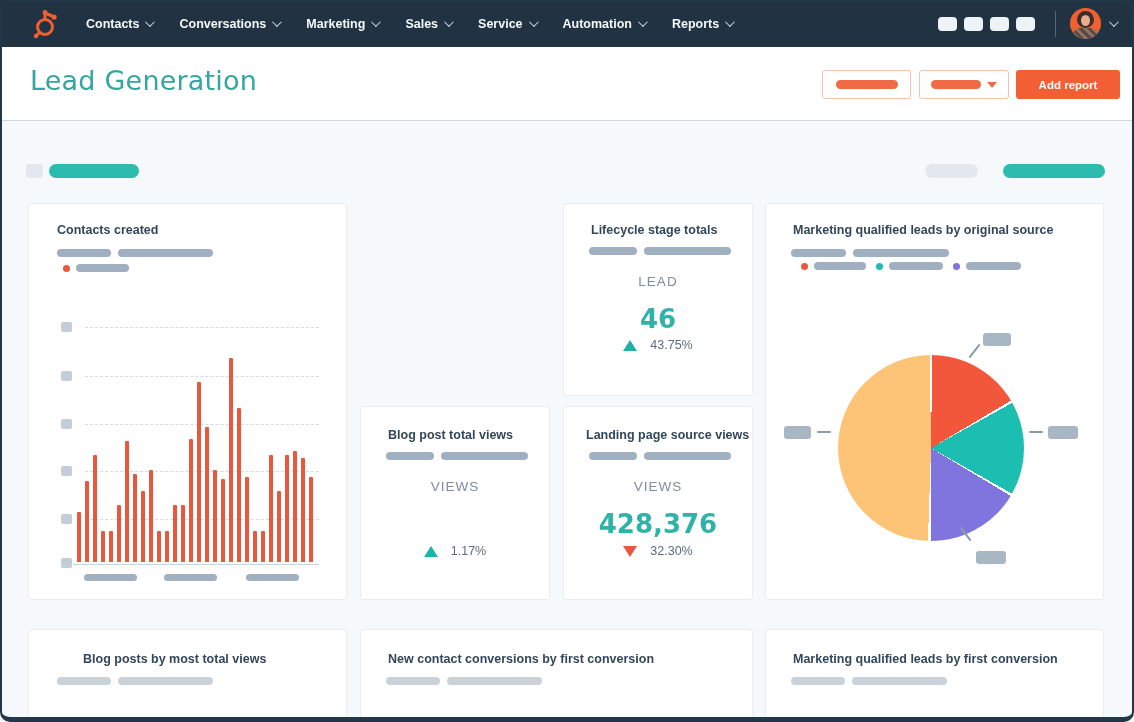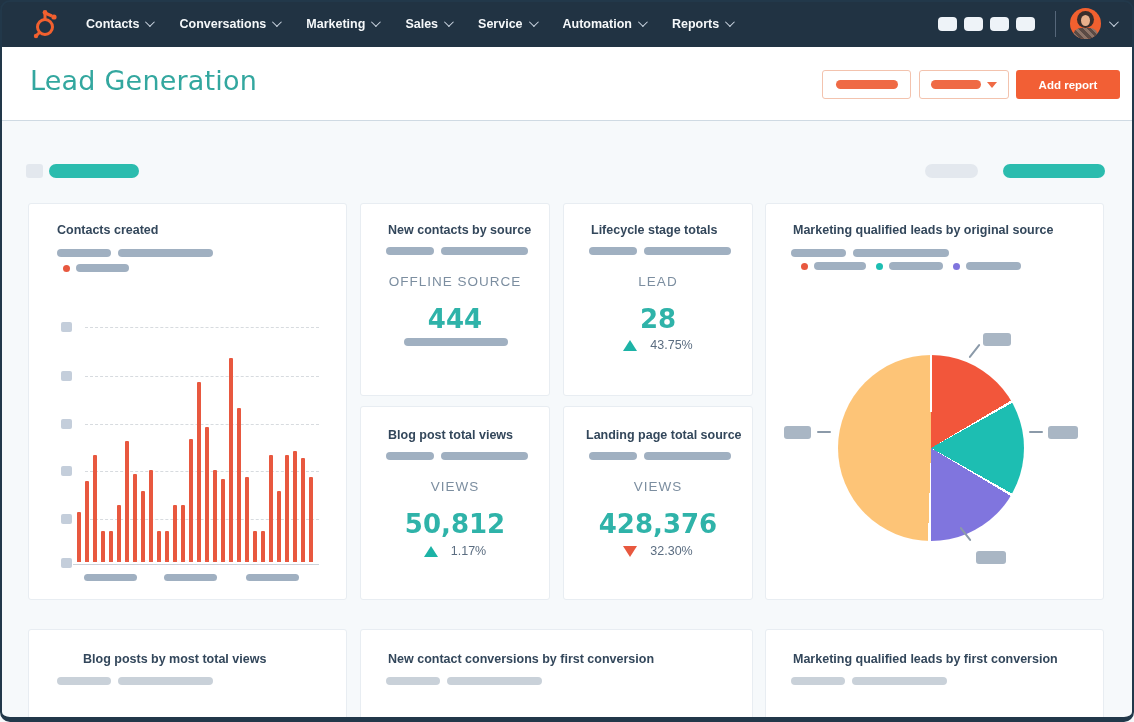--- a/index.html
+++ b/index.html
@@ -230,39 +230,29 @@
         <div class="bar" style="background: rgb(232, 88, 63); height: 85.3px;"></div>
       </div>
 
     <div class="xpills">
       <div class="xpill" style="left:55px;"></div>
       <div class="xpill" style="left:135px;"></div>
       <div class="xpill" style="left:217px;"></div>
     </div>
   </div>
 
-  <div class="card" style="left:360px; top:82px; width:190px; height:193px;">
-    <div class="card-title" style="left:27px;">New contacts by source</div>
-    <div class="pills-row" style="left:25px; top:43px;">
-      <div class="p8 slate" style="width:48px;"></div>
-      <div class="p8 slate" style="width:87px;"></div>
-    </div>
-    <div class="metric-label" style="top:70px;">OFFLINE SOURCE</div>
-    <div class="metric-value" style="top:100px;">444</div>
-    <div class="metric-pill"></div>
-  </div>
 
   <div class="card" style="left:563px; top:82px; width:190px; height:193px;">
     <div class="card-title" style="left:27px;">Lifecycle stage totals</div>
     <div class="pills-row" style="left:25px; top:43px;">
       <div class="p8 slate" style="width:48px;"></div>
       <div class="p8 slate" style="width:87px;"></div>
     </div>
     <div class="metric-label" style="top:70px;">LEAD</div>
-    <div class="metric-value" style="top:100px;">28</div>
+    <div class="metric-value" style="top:100px;">46</div>
     <div class="delta-row" style="top:134px;">
       <div class="tri-up"></div>
       <span class="delta-text">43.75%</span>
     </div>
   </div>
 
   <div class="card" style="left:765px; top:82px; width:339px; height:397px;">
     <div class="card-title" style="left:27px;">Marketing qualified leads by original source</div>
     <div class="pills-row" style="left:25px; top:45px;">
       <div class="p8 slate" style="width:55px;"></div>
@@ -289,29 +279,28 @@
     <div class="callout-line" style="left:51px; top:227px; width:14px;"></div>
   </div>
 
   <div class="card" style="left:360px; top:285px; width:190px; height:194px;">
     <div class="card-title" style="left:27px; top:21px;">Blog post total views</div>
     <div class="pills-row" style="left:25px; top:45px;">
       <div class="p8 slate" style="width:48px;"></div>
       <div class="p8 slate" style="width:87px;"></div>
     </div>
     <div class="metric-label" style="top:72px;">VIEWS</div>
-    <div class="metric-value" style="top:102px;">50,812</div>
     <div class="delta-row" style="top:137px;">
       <div class="tri-up"></div>
       <span class="delta-text">1.17%</span>
     </div>
   </div>
 
   <div class="card" style="left:563px; top:285px; width:190px; height:194px;">
-    <div class="card-title" style="left:22px; top:21px;">Landing page total source</div>
+    <div class="card-title" style="left:22px; top:21px;">Landing page source views</div>
     <div class="pills-row" style="left:25px; top:45px;">
       <div class="p8 slate" style="width:48px;"></div>
       <div class="p8 slate" style="width:87px;"></div>
     </div>
     <div class="metric-label" style="top:72px;">VIEWS</div>
     <div class="metric-value" style="top:102px;">428,376</div>
     <div class="delta-row" style="top:137px;">
       <div class="tri-down"></div>
       <span class="delta-text">32.30%</span>
     </div>

